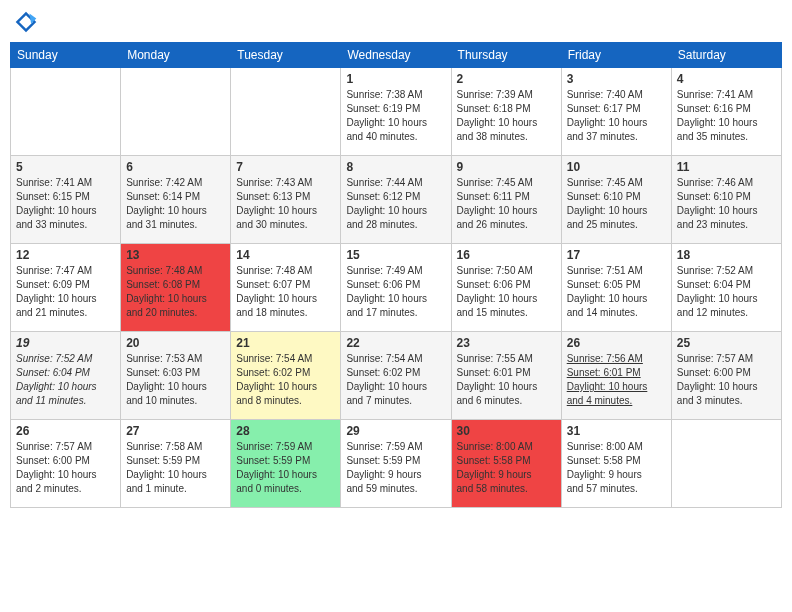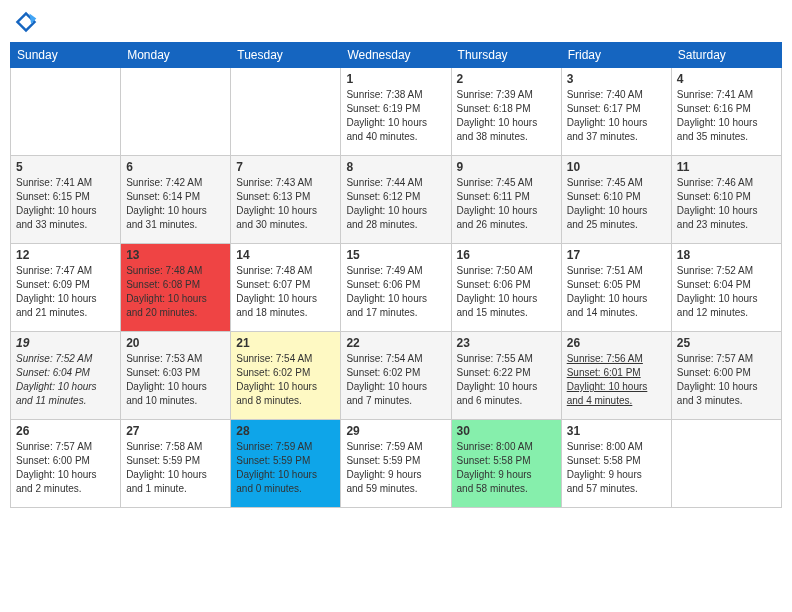--- a/index.html
+++ b/index.html
@@ -291,21 +291,21 @@
         <td style="background: rgb(245, 245, 245);">
           <span class="day-num">22</span>
           <div class="day-info" style="white-space: pre-line;">Sunrise: 7:54 AM
 Sunset: 6:02 PM
 Daylight: 10 hours
 and 7 minutes.</div>
         </td>
         <td style="background: rgb(245, 245, 245);">
           <span class="day-num">23</span>
           <div class="day-info" style="white-space: pre-line;">Sunrise: 7:55 AM
-Sunset: 6:22 PM
+Sunset: 6:01 PM
 Daylight: 10 hours
 and 6 minutes.</div>
         </td>
         <td style="background: rgb(245, 245, 245);">
           <span class="day-num">26</span>
           <div class="day-info" style="white-space: pre-line; text-decoration: underline;">Sunrise: 7:56 AM
 Sunset: 6:01 PM
 Daylight: 10 hours
 and 4 minutes.</div>
         </td>
@@ -325,35 +325,35 @@
 Daylight: 10 hours
 and 2 minutes.</div>
         </td>
         <td style="background: rgb(255, 255, 255);">
           <span class="day-num">27</span>
           <div class="day-info" style="white-space: pre-line;">Sunrise: 7:58 AM
 Sunset: 5:59 PM
 Daylight: 10 hours
 and 1 minute.</div>
         </td>
-        <td style="background: #0ea5e9;">
+        <td style="background: #86efac;">
           <span class="day-num">28</span>
           <div class="day-info" style="white-space: pre-line;">Sunrise: 7:59 AM
 Sunset: 5:59 PM
 Daylight: 10 hours
 and 0 minutes.</div>
         </td>
         <td style="background: rgb(255, 255, 255);">
           <span class="day-num">29</span>
           <div class="day-info" style="white-space: pre-line;">Sunrise: 7:59 AM
 Sunset: 5:59 PM
 Daylight: 9 hours
 and 59 minutes.</div>
         </td>
-        <td style="background: #86efac;">
+        <td style="background: #ef4444;">
           <span class="day-num">30</span>
           <div class="day-info" style="white-space: pre-line;">Sunrise: 8:00 AM
 Sunset: 5:58 PM
 Daylight: 9 hours
 and 58 minutes.</div>
         </td>
         <td style="background: rgb(255, 255, 255);">
           <span class="day-num">31</span>
           <div class="day-info" style="white-space: pre-line;">Sunrise: 8:00 AM
 Sunset: 5:58 PM

